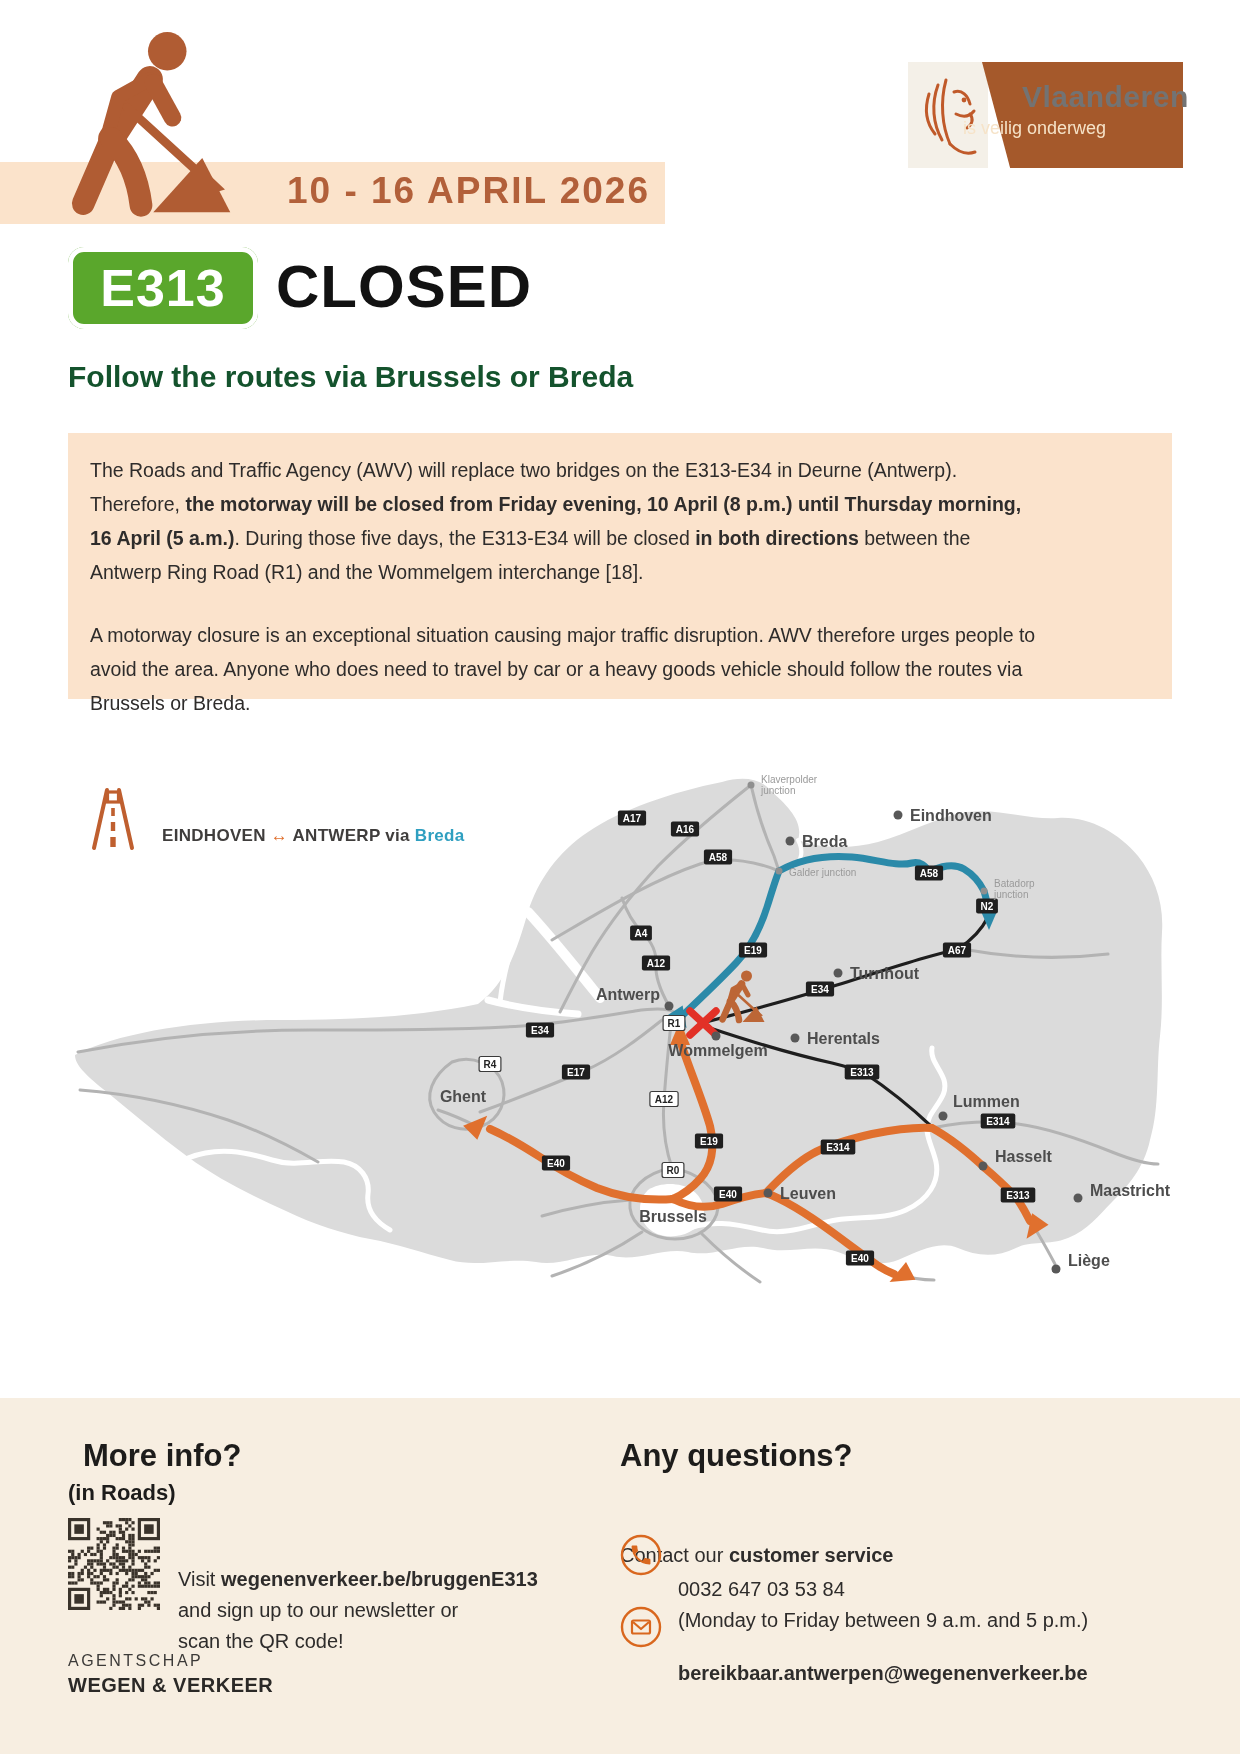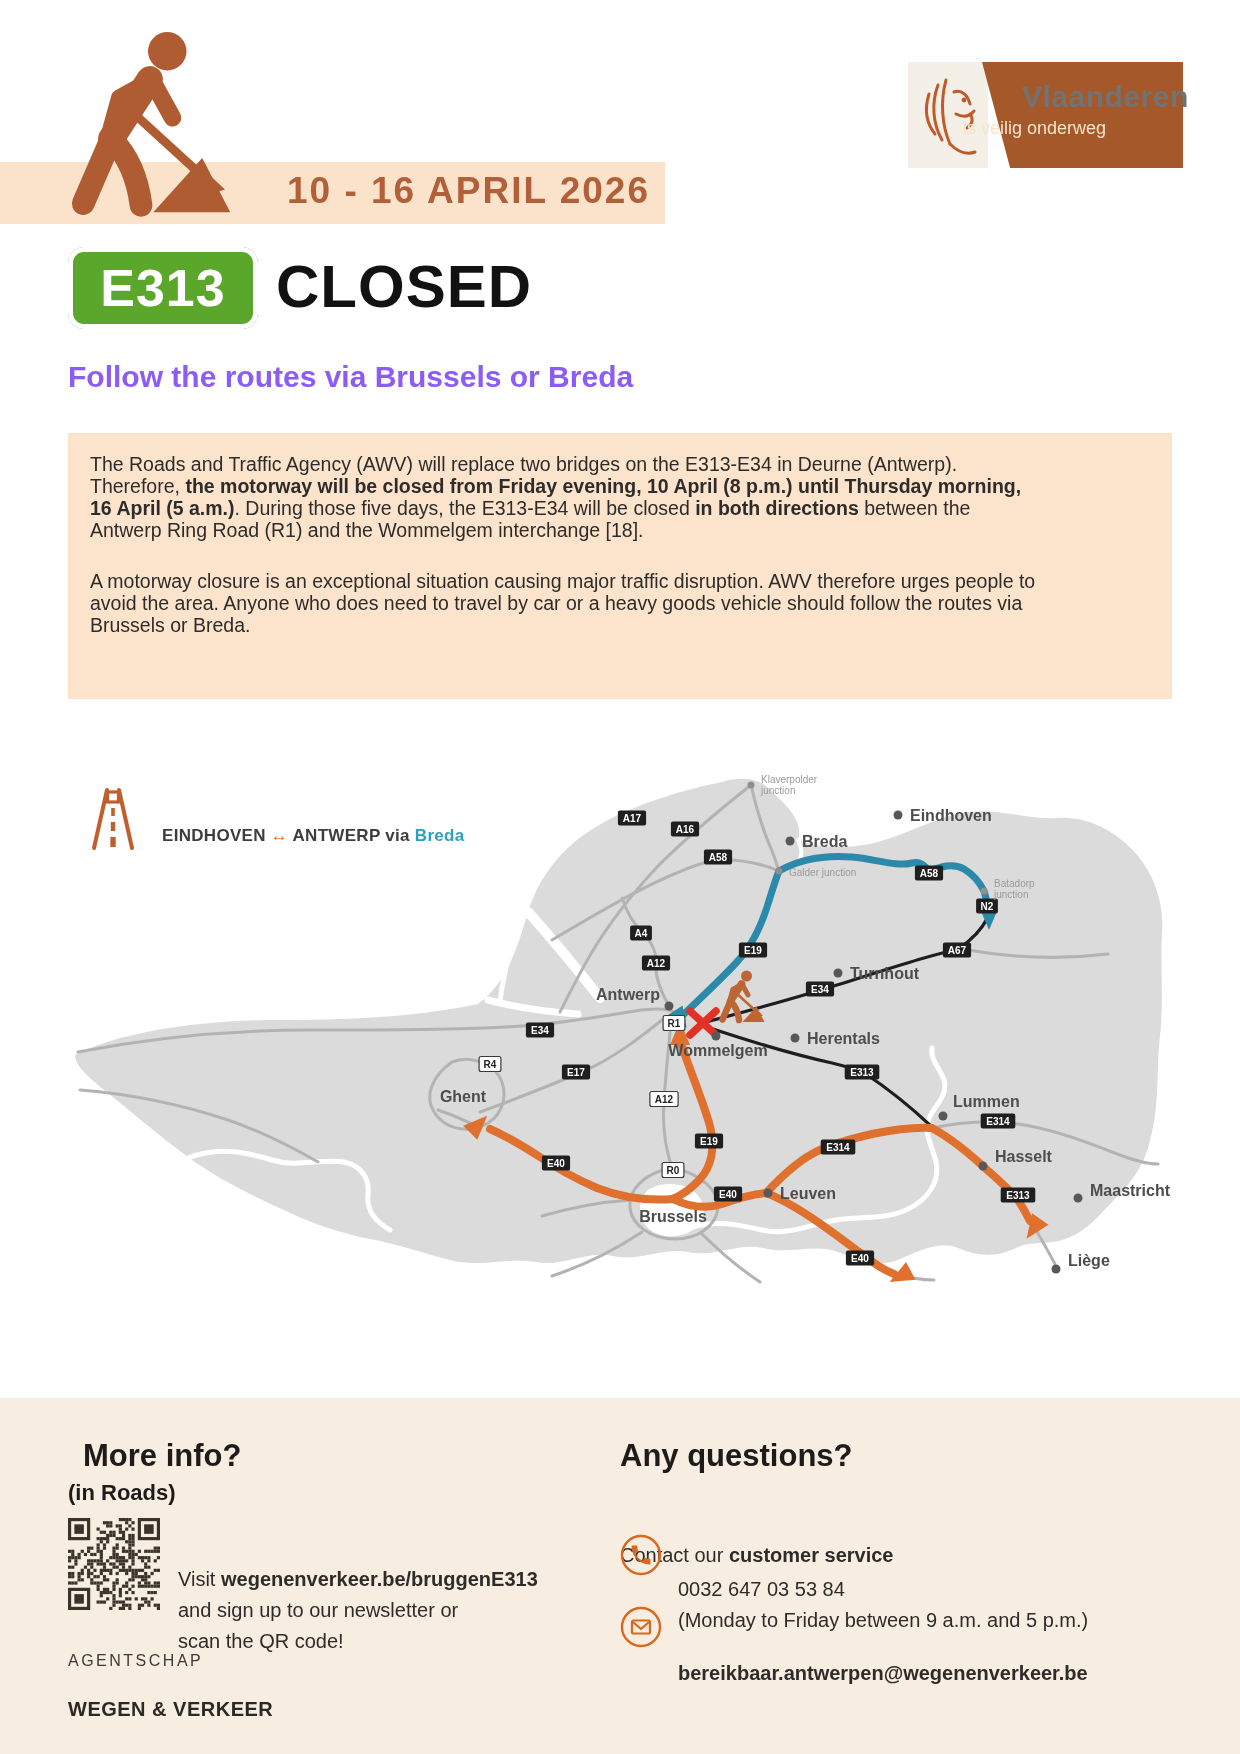--- a/index.html
+++ b/index.html
@@ -14,25 +14,25 @@
   .logo-cream{left:908px;top:62px;width:80px;height:106px;background:#f4f0e8;}
   .logo-brown{left:982px;top:62px;width:201px;height:106px;background:#a5592b;
               clip-path:polygon(0 0,100% 0,100% 100%,14% 100%);}
   .logo-title{left:1022px;top:80px;font-size:30px;font-weight:800;color:#737373;letter-spacing:.5px;}
   .logo-sub{left:963px;top:118px;font-size:18px;color:#f6e3c8;}
 
   .sign{left:68px;top:247px;width:190px;height:82px;background:#5aa72c;border-radius:16px;
         box-shadow:inset 0 0 0 5px #ffffff;display:flex;align-items:center;justify-content:center;
         font-size:52px;font-weight:800;color:#ffffff;letter-spacing:1px;}
   .closed{left:276px;top:252px;font-size:60px;font-weight:900;color:#121212;letter-spacing:1px;}
-  .subtitle{left:68px;top:360px;font-size:30px;font-weight:800;color:#8b5cf6;}
+  .subtitle{left:68px;top:360px;font-size:30px;font-weight:800;color:#14532d;}
 
   .bodybox{left:68px;top:433px;width:1104px;height:266px;background:#fbe3cc;box-sizing:border-box;
            padding:20px 0 0 22px;}
-  .bodybox p{margin:0 0 29px 0;font-size:19.5px;line-height:22px;max-width:950px;color:#2e2c2b;}
+  .bodybox p{margin:0 0 29px 0;font-size:19.5px;line-height:34px;max-width:950px;color:#2e2c2b;}
   .bold{font-weight:bold;}
 
   
   .legend-line{left:162px;font-size:17px;font-weight:800;color:#3f3d3c;letter-spacing:.3px;}
   .l1{top:802px;} .l2{top:826px;}
 
   
   .map-wrap{left:60px;top:760px;width:1120px;height:530px;}
   svg text{font-family:"Liberation Sans",sans-serif;}
 
@@ -643,21 +643,21 @@
       <rect x="19" y="28" width="1" height="1" fill="#3a332b"></rect>
       <rect x="22" y="28" width="1" height="1" fill="#3a332b"></rect>
       <rect x="28" y="28" width="1" height="1" fill="#3a332b"></rect>
     </svg>
   <div class="abs f-text" style="left:178px;top:1524px;">
     <span>Visit </span><span class="bold">wegenenverkeer.be/bruggenE313</span><br>
     <span>and sign up to our newsletter or</span><br>
     <span>scan the QR code!</span>
   </div>
   <div class="abs agency1" style="left:68px;top:1652px;">AGENTSCHAP</div>
-  <div class="abs agency2" style="left:68px;top:1674px;margin-top:24px;">WEGEN &amp; VERKEER</div>
+  <div class="abs agency2" style="left:68px;top:1674px;">WEGEN &amp; VERKEER</div>
 
   <div class="abs f-title" style="left:620px;top:1438px;">Any questions?</div>
   <div class="abs f-text" style="left:620px;top:1500px;">
     <span>Contact our </span><span class="bold">customer service</span>
   </div>
   <svg class="abs" style="left:620px;top:1534px;" width="42" height="42" viewBox="0 0 42 42">
     <circle cx="21" cy="21" r="19" fill="none" stroke="#d9671e" stroke-width="2.4"></circle>
     <g transform="translate(21,21) scale(1.05) translate(-12,-12)">
       <path d="M6.62 10.79c1.44 2.83 3.76 5.14 6.59 6.59l2.2-2.21c.27-.27.67-.36 1.02-.24 1.12.37 2.33.57 3.57.57.55 0 1 .45 1 1V20c0 .55-.45 1-1 1-9.39 0-17-7.61-17-17 0-.55.45-1 1-1h3.5c.55 0 1 .45 1 1 0 1.25.2 2.45.57 3.57.11.35.03.74-.25 1.02l-2.2 2.2z" fill="#d9671e"></path>
     </g>

